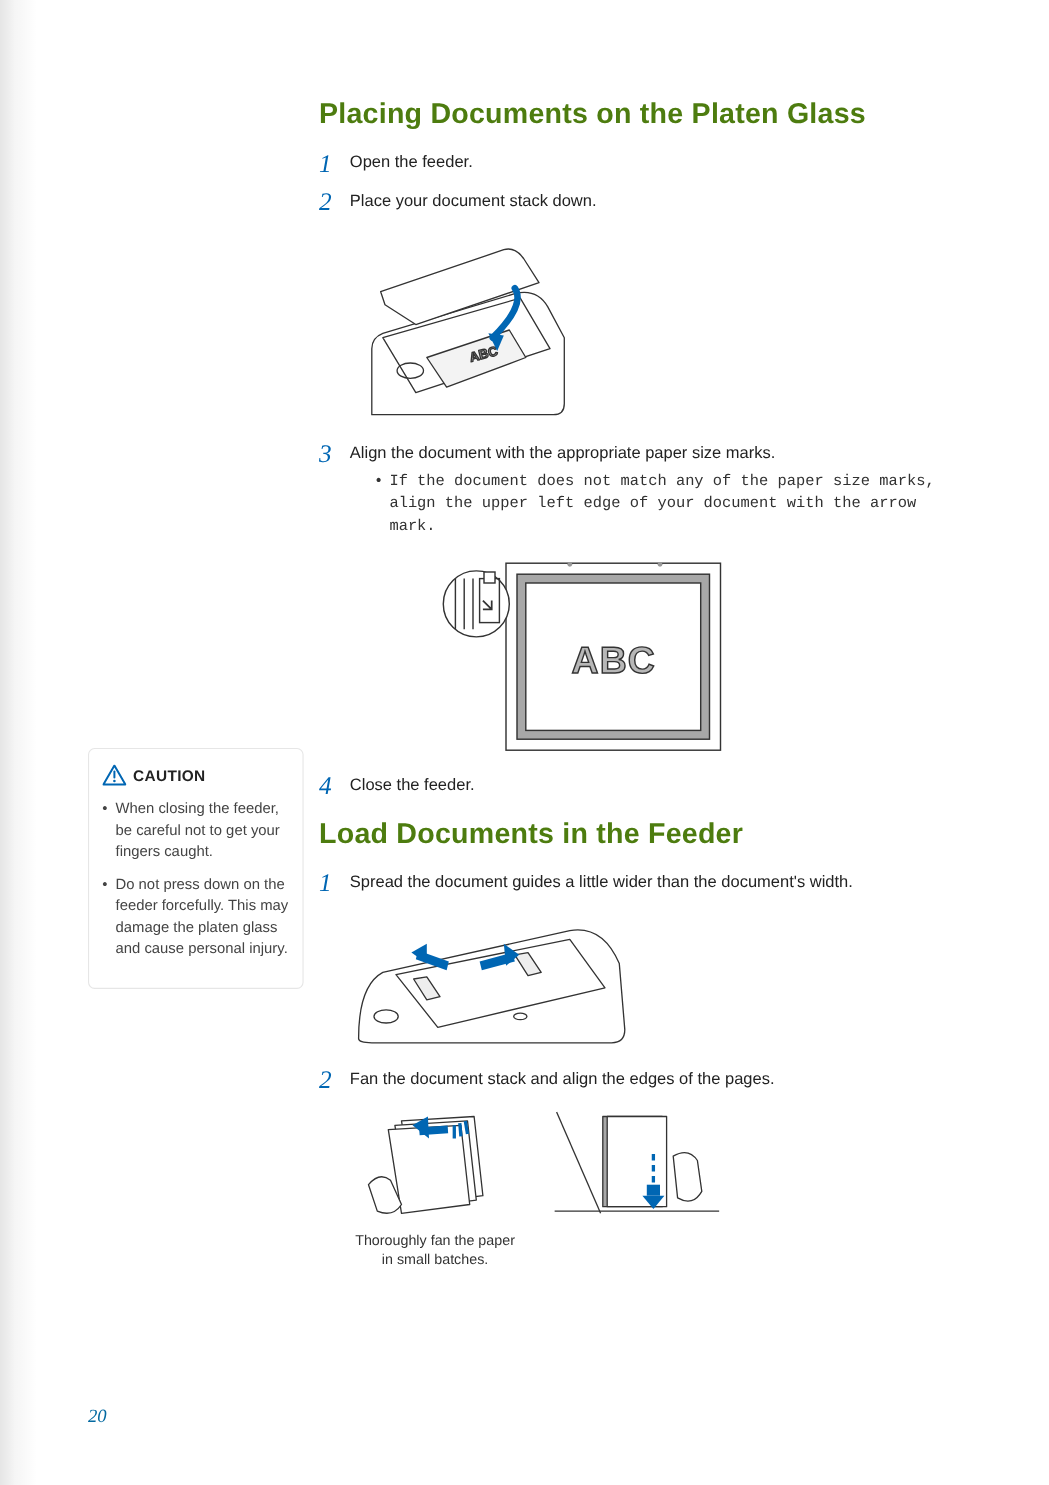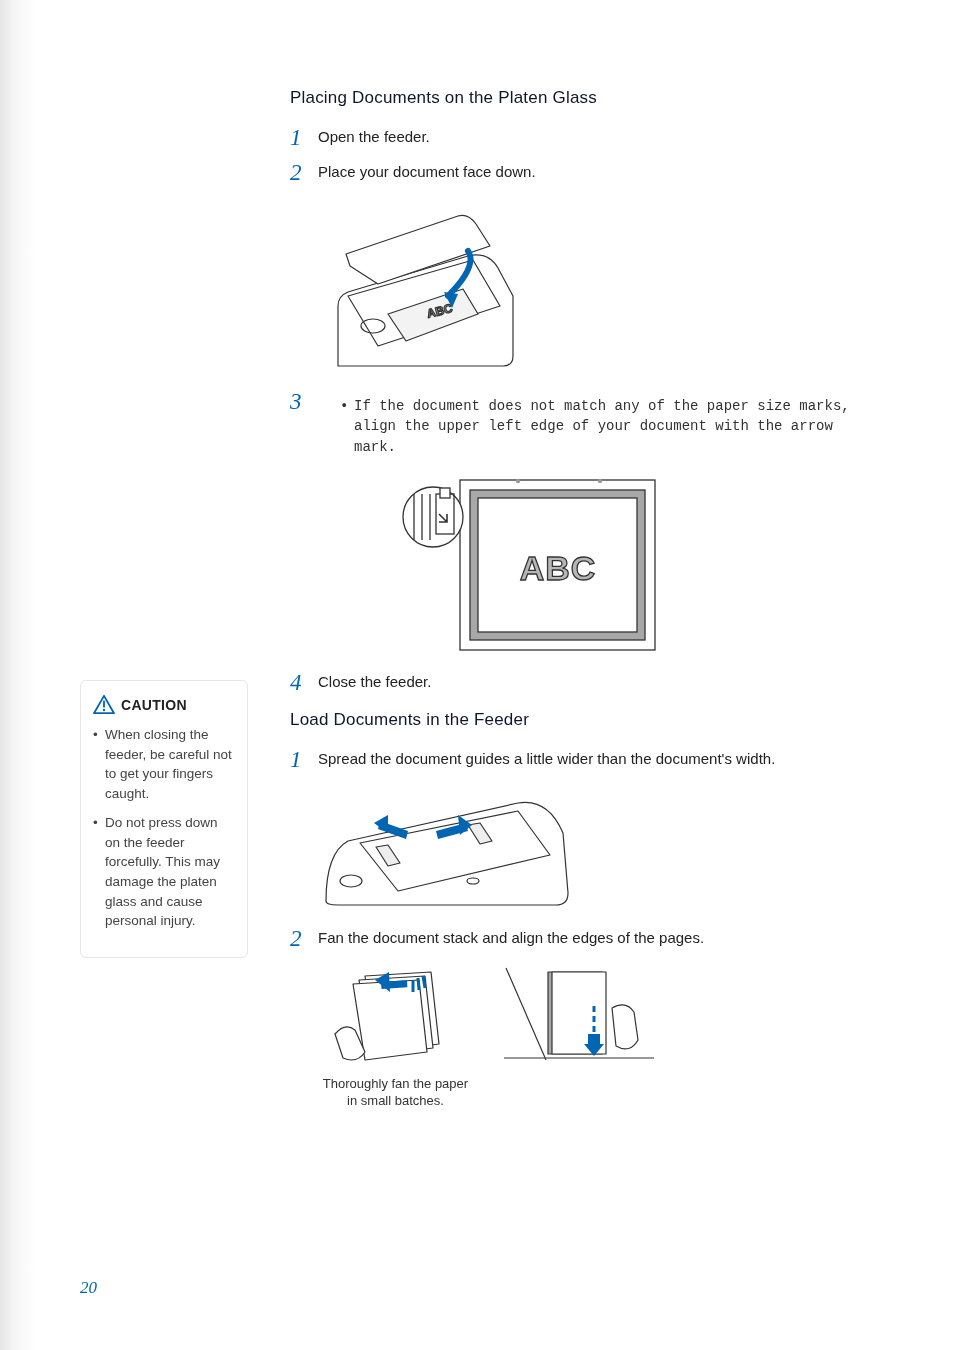--- a/index.html
+++ b/index.html
@@ -14,23 +14,23 @@
   .page {
     position: relative;
     width: 100%;
     height: 100%;
     padding: 88px 80px 50px 80px;
   }
   .main {
     margin-left: 210px;
   }
   .section-title {
-    color: #0f172a;
-    font-size: 17px;
-    font-weight: 400;
+    color: #4d7c0f;
+    font-size: 26px;
+    font-weight: 700;
     margin-bottom: 18px;
     letter-spacing: 0.2px;
   }
   .step {
     display: flex;
     align-items: flex-start;
     margin-bottom: 12px;
   }
   .step-num {
     font-family: Georgia, "Times New Roman", serif;
@@ -76,21 +76,21 @@
     display: flex;
     justify-content: flex-start;
   }
   .illus-box {
     background: #fff;
   }
   .sidebar {
     position: absolute;
     left: 80px;
     top: 680px;
-    width: 168px;
+    width: 196px;
     border: 1px solid #e6e6e6;
     border-radius: 6px;
     padding: 14px 12px 16px 12px;
     font-size: 13.5px;
     color: #444;
   }
   .caution-head {
     display: flex;
     align-items: center;
     gap: 6px;
@@ -181,21 +181,21 @@
     <div class="step">
       <div class="step-num">1</div>
       <div class="step-body">
         <div class="step-title">Open the feeder.</div>
       </div>
     </div>
 
     <div class="step">
       <div class="step-num">2</div>
       <div class="step-body">
-        <div class="step-title">Place your document face down.</div>
+        <div class="step-title">Place your document stack down.</div>
       </div>
     </div>
 
     <div class="illustration">
       <svg class="illus-box" width="215" height="180" viewBox="0 0 215 180">
         <g stroke="#333" stroke-width="1.2" fill="none" stroke-linejoin="round">
           <path d="M20 170 L20 110 Q20 100 30 96 L150 60 Q170 55 180 72 L195 100 L195 160 Q195 170 185 170 Z"></path>
           <path d="M30 100 L155 64 L182 110 L60 150 Z" fill="#fff"></path>
           <path d="M28 58 L140 20 Q150 17 158 28 L172 50 L60 88 L32 70 Z" fill="#fff"></path>
           <ellipse cx="55" cy="130" rx="12" ry="7"></ellipse>
@@ -203,20 +203,21 @@
           <text x="110" y="122" font-size="12" fill="#aaa" font-weight="700" transform="rotate(-14 110 122)">ABC</text>
         </g>
         <path d="M150 55 Q160 70 130 100" stroke="#0066b3" stroke-width="6" fill="none" stroke-linecap="round"></path>
         <polygon points="126,96 140,98 134,112" fill="#0066b3"></polygon>
       </svg>
     </div>
 
     <div class="step">
       <div class="step-num">3</div>
       <div class="step-body">
+        <div class="step-title">Align the document with the appropriate paper size marks.</div>
         <ul class="bullets">
           <li>If the document does not match any of the paper size marks, align the upper left edge of your document with the arrow mark.</li>
         </ul>
       </div>
     </div>
 
     <div class="illustration" style="margin-left:110px;">
       <svg class="illus-box" width="260" height="185" viewBox="0 0 260 185">
         <g stroke="#333" stroke-width="1.3" fill="none">
           <rect x="60" y="8" width="195" height="170"></rect>

